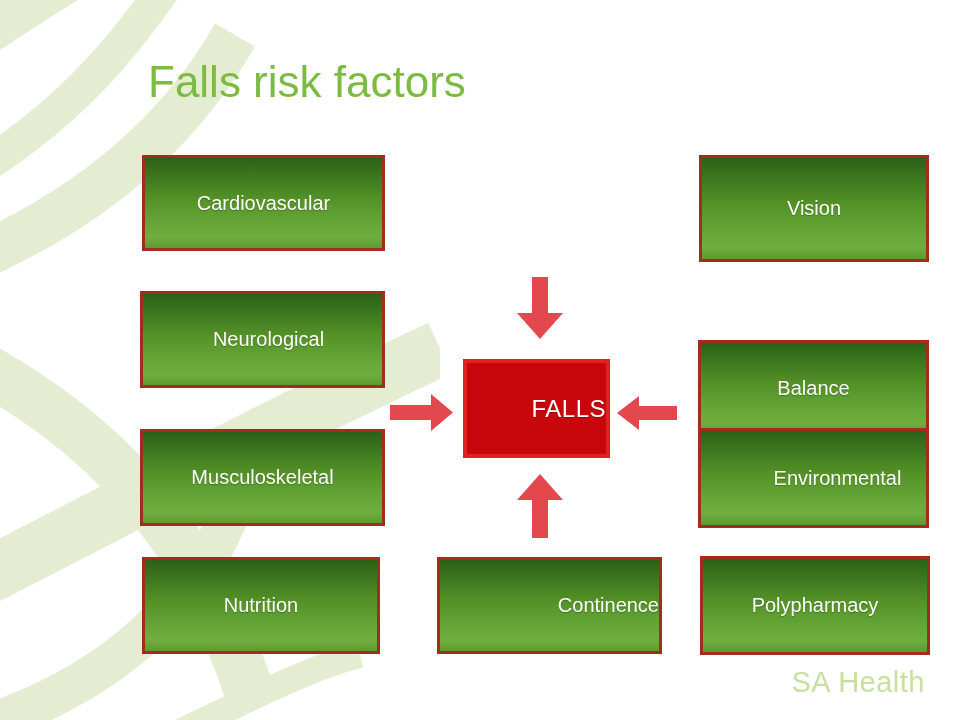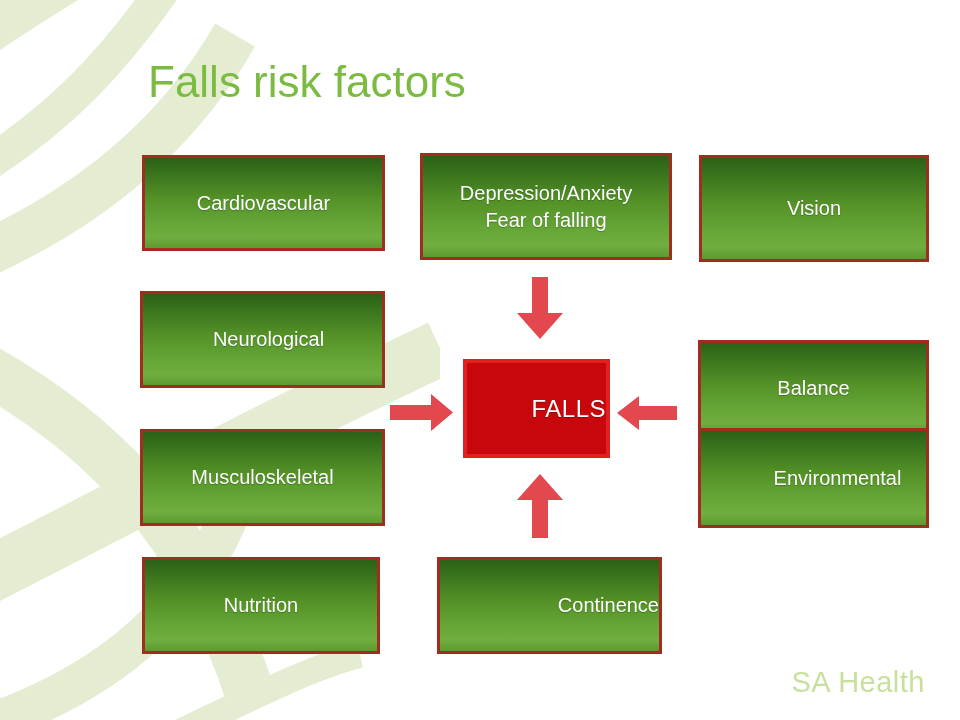--- a/index.html
+++ b/index.html
@@ -87,44 +87,43 @@
       <path d="M -30 730 C 115 685 205 600 242 480" stroke-width="40"></path>
       <path d="M 120 760 C 230 710 300 670 360 655" stroke-width="26"></path>
     </g>
   </svg>
 
   <div class="slide-title">Falls risk factors</div>
 
   <div class="factor-box b-cardio">
     <span class="factor-label">Cardiovascular</span>
   </div>
-  <div class="factor-box b-depr">
-    <span class="factor-label">Depression/Anxiety
-Fear of falling</span>
-  </div>
   <div class="factor-box b-vision">
     <span class="factor-label">Vision</span>
   </div>
   <div class="factor-box b-neuro">
     <span class="factor-label">Neurological</span>
   </div>
   <div class="factor-box b-balance">
     <span class="factor-label">Balance</span>
   </div>
   <div class="factor-box b-musculo">
     <span class="factor-label">Musculoskeletal</span>
   </div>
   <div class="factor-box b-environ">
     <span class="factor-label">Environmental</span>
   </div>
   <div class="factor-box b-nutrition">
     <span class="factor-label">Nutrition</span>
   </div>
   <div class="factor-box b-continence">
     <span class="factor-label">Continence</span>
+  </div>
+  <div class="factor-box b-poly">
+    <span class="factor-label">Polypharmacy</span>
   </div>
 
   <div class="falls-box">
     <span class="falls-label">FALLS</span>
   </div>
 
   <svg class="arrow" style="left:517px;top:277px;" width="46" height="62" viewBox="0 0 46 62">
     <polygon points="15,0 31,0 31,36 46,36 23,62 0,36 15,36"></polygon>
   </svg>
   <svg class="arrow" style="left:390px;top:394px;" width="63" height="37" viewBox="0 0 63 37">

